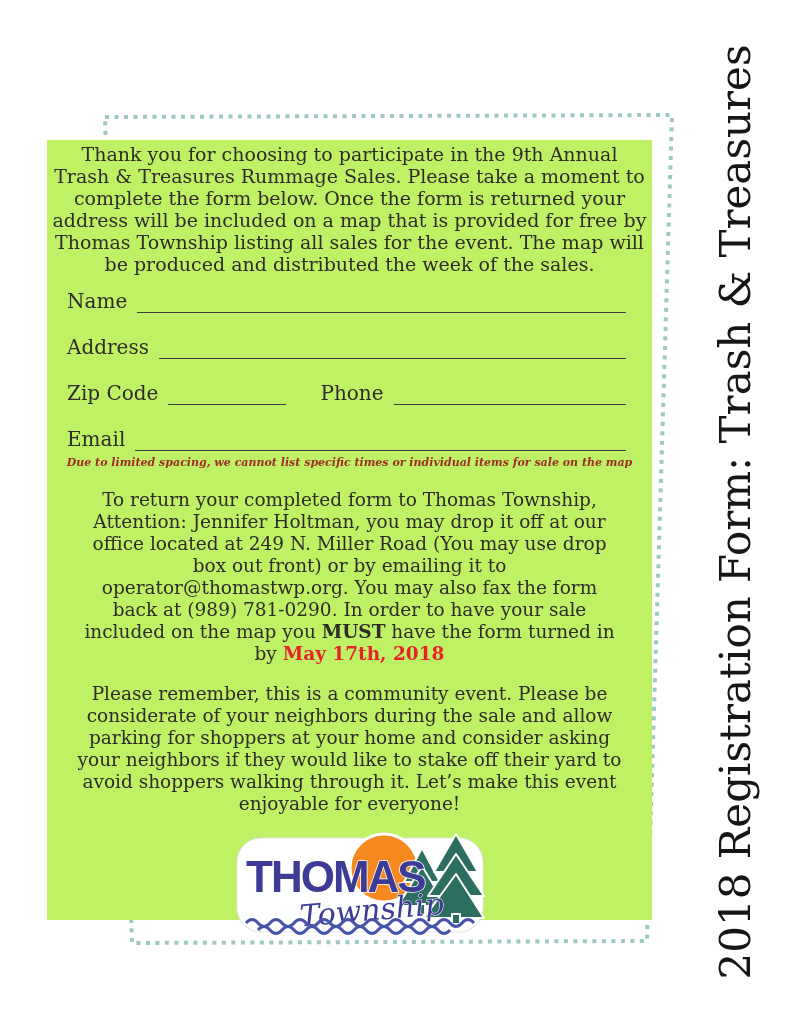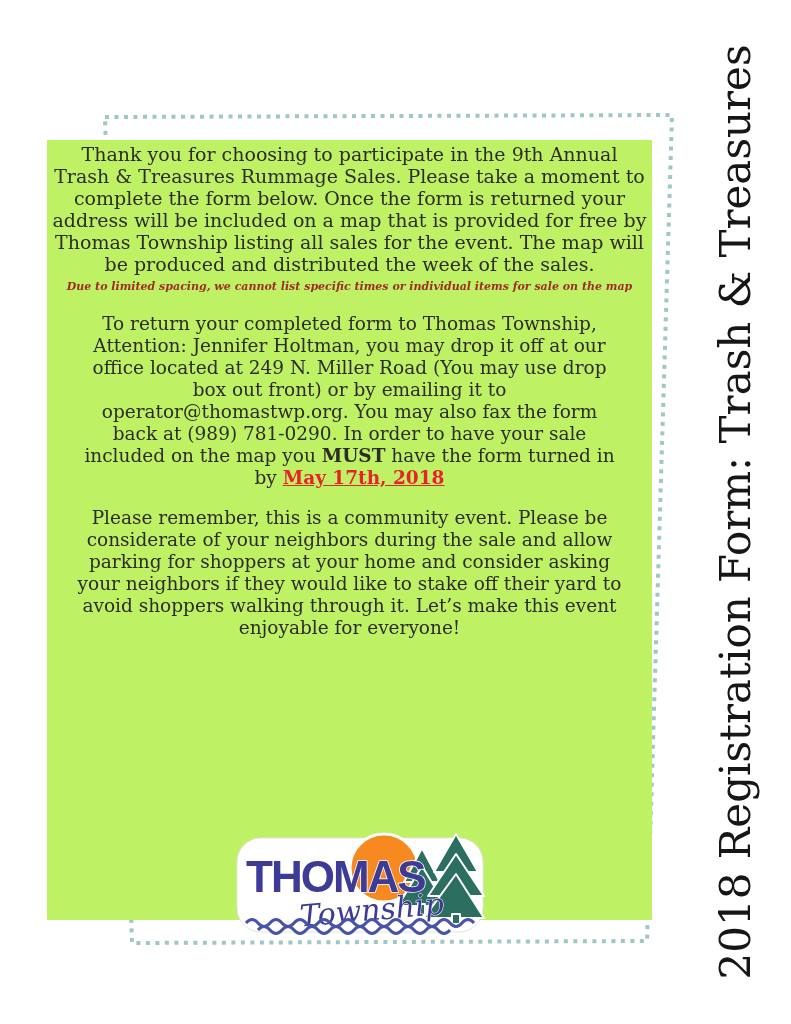--- a/index.html
+++ b/index.html
@@ -99,21 +99,20 @@
   .return-para {
     margin: 16px 32px 0;
     font-size: 18.5px;
     line-height: 22px;
     text-align: center;
   }
   .must { font-weight: bold; }
   .deadline {
     color: #e8222a;
     font-weight: bold;
-    text-decoration: underline;
     text-align: right;
   }
   .community-para {
     margin: 18px 28px 0;
     font-size: 18.5px;
     line-height: 22px;
     text-align: center;
   }
   .logo {
     position: absolute;
@@ -134,20 +133,40 @@
   </svg>
 
   <div class="vertical-title">2018 Registration Form: Trash &amp; Treasures</div>
 
 
   <div class="teal-box">
 
     <p class="intro">Thank you for choosing to participate in the 9th Annual Trash &amp; Treasures Rummage Sales. Please take a moment to complete the form below. Once the form is returned your address will be included on a map that is provided for free by Thomas Township listing all sales for the event. The map will be produced and distributed the week of the sales.</p>
 
 
+    <div class="form-area">
+      <div class="frow">
+        <span>Name</span>
+        <span class="fline"></span>
+      </div>
+      <div class="frow">
+        <span>Address</span>
+        <span class="fline"></span>
+      </div>
+      <div class="frow">
+        <span>Zip Code</span>
+        <span class="fline zipline"></span>
+        <span class="phlabel">Phone</span>
+        <span class="fline"></span>
+      </div>
+      <div class="frow">
+        <span>Email</span>
+        <span class="fline"></span>
+      </div>
+    </div>
 
     <p class="spacing-note">Due to limited spacing, we cannot list specific times or individual items for sale on the map</p>
 
     <p class="return-para"><span>To return your completed form to Thomas Township, Attention: Jennifer Holtman, you may drop it off at our office located at 249 N. Miller Road (You may use drop box out front) or by emailing it to operator@thomastwp.org. You may also fax the form back at (989) 781-0290. In order to have your sale included on the map you </span><span class="must">MUST</span><span> have the form turned in by </span><span class="deadline">May 17th, 2018</span></p>
 
     <p class="community-para">Please remember, this is a community event. Please be considerate of your neighbors during the sale and allow parking for shoppers at your home and consider asking your neighbors if they would like to stake off their yard to avoid shoppers walking through it. Let’s make this event enjoyable for everyone!</p>
 
   </div>
 
   <svg class="logo" viewBox="0 0 252 112" aria-hidden="true">

